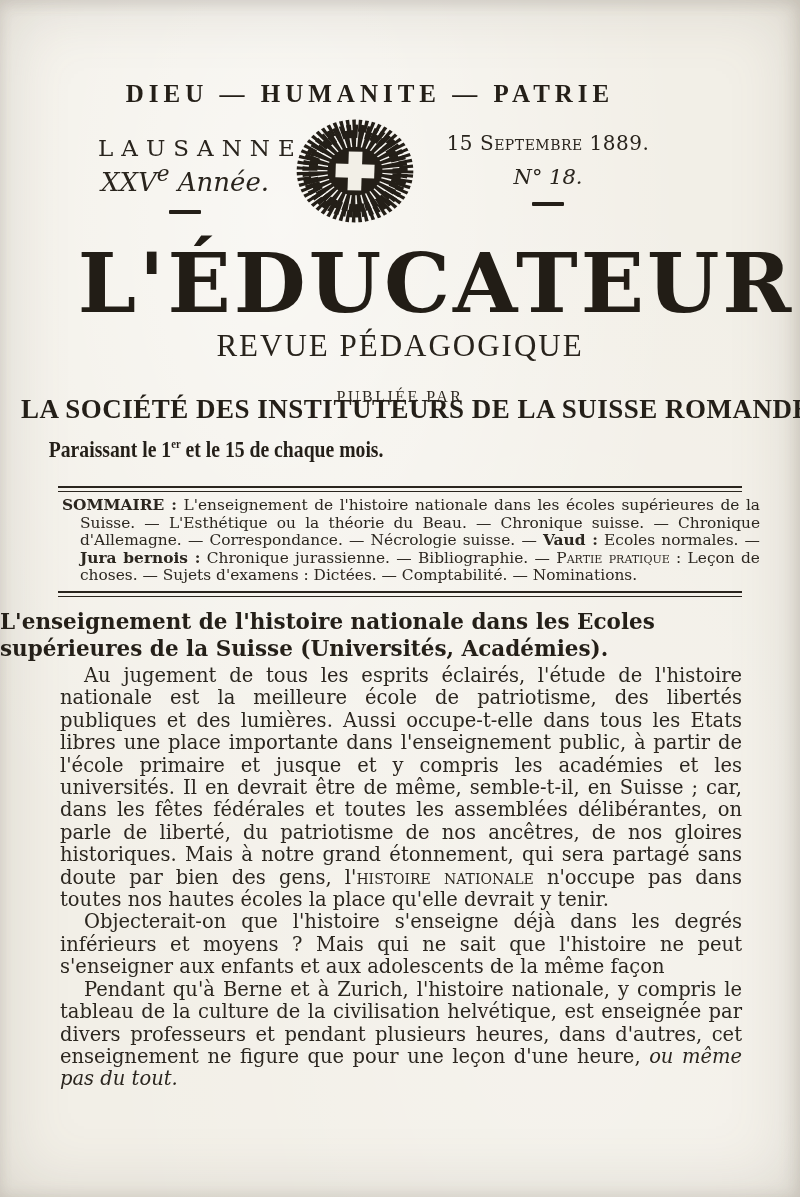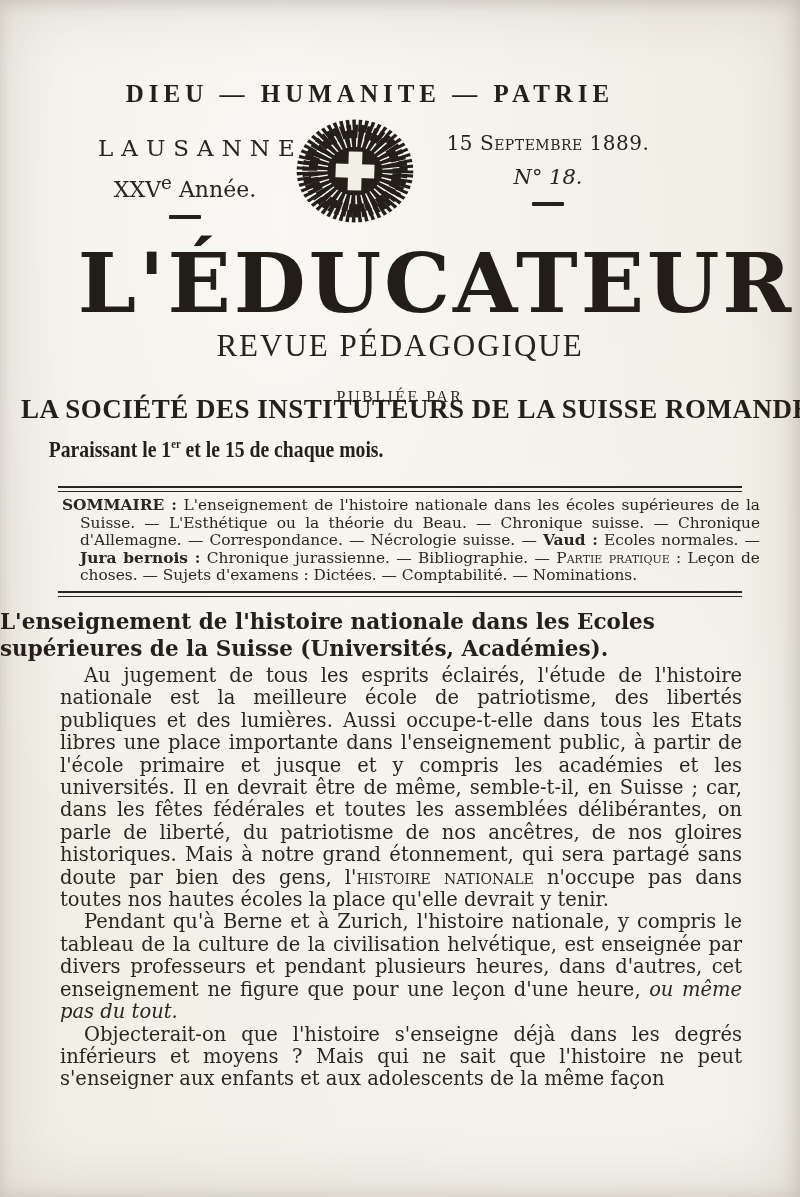--- a/index.html
+++ b/index.html
@@ -17,21 +17,21 @@
   .abs { position:absolute; }
 
   .motto {
     top:80px; left:0; width:740px; text-align:center;
     font-family:"Liberation Serif", serif; font-weight:bold;
     font-size:25px; letter-spacing:5px; color:#241f18;
   }
 
   .mast-left { top:135px; left:90px; width:190px; text-align:center; }
   .mast-place { font-size:23px; letter-spacing:8px; text-indent:8px; }
-  .mast-year  { font-size:22px; margin-top:11px; }
+  .mast-year  { font-style:italic; font-size:26px; }
   .mast-right { top:131px; left:443px; width:210px; text-align:center; }
   .mast-date  { font-size:20px; font-variant:small-caps; letter-spacing:0.5px; }
   .mast-issue { font-style:italic; font-size:21px; margin-top:10px; }
   .mini-dash  { width:32px; height:4px; background:#241f18; margin:13px auto 0; border-radius:1px; }
 
   .emblem { top:114px; left:290px; width:130px; height:114px; }
 
   .journal-title {
     top:234px; left:0; width:100%; text-align:center;
     font-family:"DejaVu Serif", serif; font-weight:bold;
@@ -134,17 +134,17 @@
 
   <div class="abs sommaire"><span class="b">SOMMAIRE :</span><span> L'enseignement de l'histoire nationale dans les écoles supérieures de la Suisse. — L'Esthétique ou la théorie du Beau. — Chronique suisse. — Chronique d'Allemagne. — Correspondance. — Nécrologie suisse. — </span><span class="b">Vaud :</span><span> Ecoles normales. — </span><span class="b">Jura bernois :</span><span> Chronique jurassienne. — Bibliographie. — </span><span class="sc">Partie pratique</span><span> : Leçon de choses. — Sujets d'examens : Dictées. — Comptabilité. — Nominations.</span></div>
 
   <div class="abs rule-double r2"></div>
 
   <div class="abs article-heading">L'enseignement de l'histoire nationale dans les Ecoles
 supérieures de la Suisse (Universités, Académies).</div>
 
   <div class="abs body-text">
     <p><span>Au jugement de tous les esprits éclairés, l'étude de l'histoire nationale est la meilleure école de patriotisme, des libertés publiques et des lumières. Aussi occupe-t-elle dans tous les Etats libres une place importante dans l'enseignement public, à partir de l'école primaire et jusque et y compris les académies et les universités. Il en devrait être de même, semble-t-il, en Suisse ; car, dans les fêtes fédérales et toutes les assemblées délibérantes, on parle de liberté, du patriotisme de nos ancêtres, de nos gloires historiques. Mais à notre grand étonnement, qui sera partagé sans doute par bien des gens, l'</span><span class="sc">histoire nationale</span><span> n'occupe pas dans toutes nos hautes écoles la place qu'elle devrait y tenir.</span></p>
+    <p>Objecterait-on que l'histoire s'enseigne déjà dans les degrés inférieurs et moyens ? Mais qui ne sait que l'histoire ne peut s'enseigner aux enfants et aux adolescents de la même façon</p>
     <p><span>Pendant qu'à Berne et à Zurich, l'histoire nationale, y compris le tableau de la culture de la civilisation helvétique, est enseignée par divers professeurs et pendant plusieurs heures, dans d'autres, cet enseignement ne figure que pour une leçon d'une heure, </span><span class="it">ou même pas du tout.</span></p>
-    <p>Objecterait-on que l'histoire s'enseigne déjà dans les degrés inférieurs et moyens ? Mais qui ne sait que l'histoire ne peut s'enseigner aux enfants et aux adolescents de la même façon</p>
   </div>
 
 </div>
 
 </body></html>

